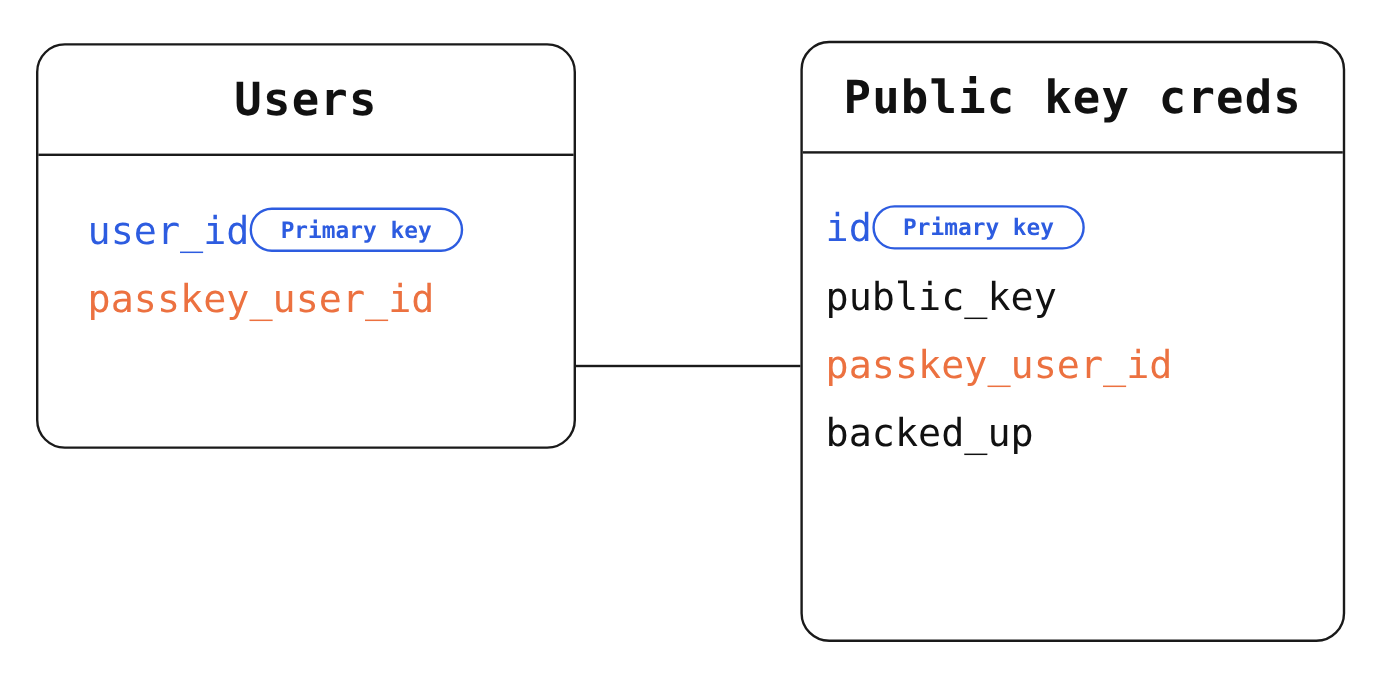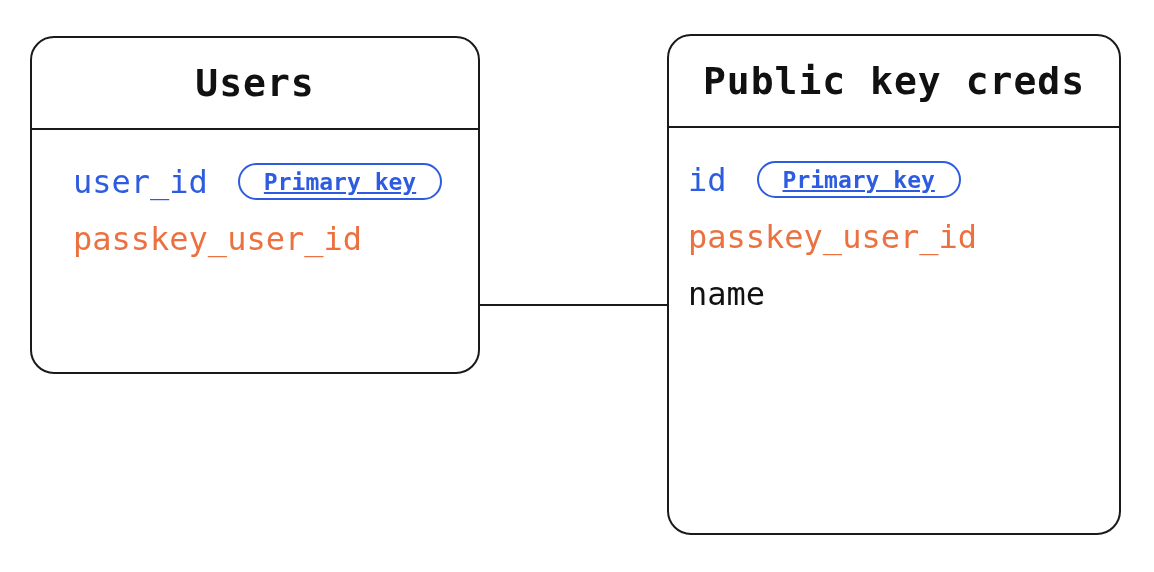--- a/index.html
+++ b/index.html
@@ -41,43 +41,42 @@
     letter-spacing: 1px;
   }
 
   .table-body { padding-top: 33px; }
   .users .table-body { padding-left: 41px; }
   .creds .table-body { padding-left: 19px; }
 
   .field-row {
     height: 57px;
     display: flex;
-    gap: 30px;
+    align-items: center;
   }
   .field-name {
     font-size: 32px;
     white-space: pre;
   }
   .c-black  { color: var(--text-black); }
   .c-blue   { color: var(--primary-key-blue); }
   .c-orange { color: var(--foreign-key-orange); }
 
   .pk-badge {
     display: inline-flex;
     align-items: center;
     justify-content: center;
     height: 37px;
     padding: 0 24px;
     border: 2px solid var(--primary-key-blue);
     border-radius: 20px;
     color: var(--primary-key-blue);
-    font-size: 23px;
+    font-size: 19px;
     font-weight: bold;
     white-space: pre;
-    text-decoration: underline;
   }
 
   .relation-line {
     position: absolute;
     left: 480px;
     top: 304px;
     width: 187px;
     height: 2px;
     background: var(--border);
   }
@@ -103,21 +102,24 @@
   </div>
 
   <div class="er-table creds">
     <div class="table-header">Public key creds</div>
     <div class="table-body">
       <div class="field-row">
         <span class="field-name c-blue">id</span>
         <span class="pk-badge">Primary key</span>
       </div>
       <div class="field-row">
+        <span class="field-name c-black">public_key</span>
+      </div>
+      <div class="field-row">
         <span class="field-name c-orange">passkey_user_id</span>
       </div>
       <div class="field-row">
-        <span class="field-name c-black">name</span>
+        <span class="field-name c-black">backed_up</span>
       </div>
     </div>
   </div>
 
 </div>
 
 </body></html>

